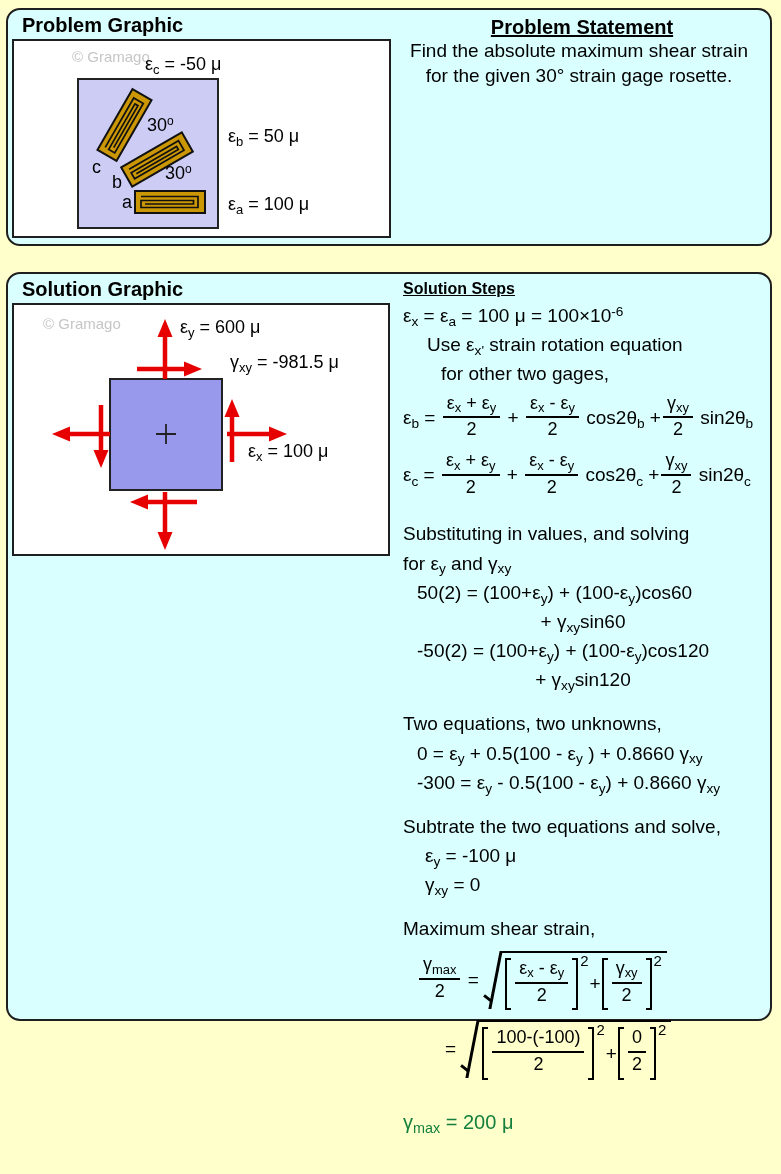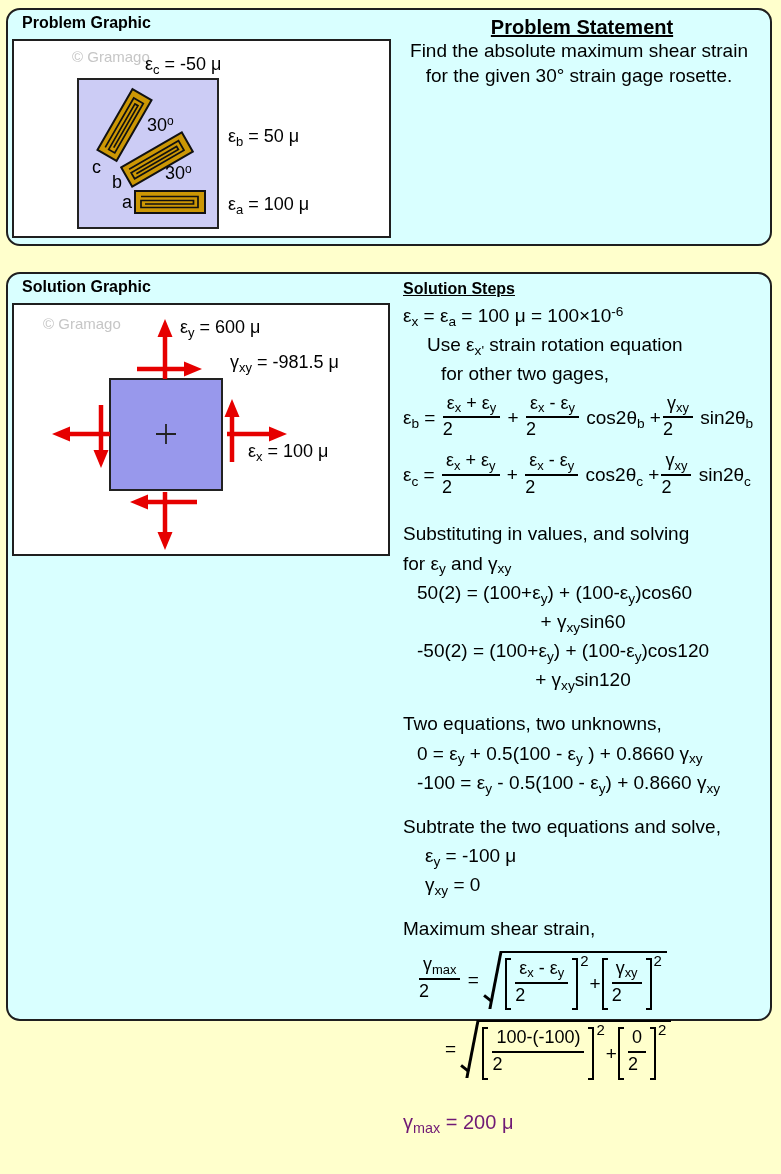--- a/index.html
+++ b/index.html
@@ -1,41 +1,41 @@
 <!DOCTYPE html>
 <html><head>
 <meta charset="utf-8">
 <style>
   * { box-sizing: border-box; margin: 0; padding: 0; }
   body { font-family: "Liberation Sans", sans-serif; }
   .page { position: relative; width: 781px; height: 1174px; background: #ffffcc; overflow: hidden; }
   .panel { position: absolute; left: 6px; width: 766px; background: #d9ffff; border: 2px solid #1f1f1f; border-radius: 14px; }
   .panel-top { top: 8px; height: 238px; }
   .panel-bottom { top: 272px; height: 749px; }
-  .panel-title { position: absolute; left: 14px; top: 4px; font-size: 16px; font-weight: bold; color: #000; }
+  .panel-title { position: absolute; left: 14px; top: 4px; font-size: 20px; font-weight: bold; color: #000; }
   .underline { text-decoration: underline; }
   .gbox { position: absolute; left: 4px; background: #ffffff; border: 2px solid #1f1f1f; }
   .gbox-problem { top: 29px; width: 379px; height: 199px; }
   .gbox-solution { top: 29px; width: 378px; height: 253px; }
   .statement { position: absolute; left: 393px; top: 6px; width: 362px; text-align: center; }
   .statement h2 { font-size: 20px; font-weight: bold; }
   .statement p { font-size: 19px; line-height: 1.3; color: #000; width: 356px; }
   .steps { position: absolute; left: 395px; top: 6px; width: 368px; }
   .steps h2 { font-size: 16px; font-weight: bold; }
   .sline { margin-top: 6px; font-size: 19px; color: #000; white-space: nowrap; line-height: 1.22; }
   .para { margin-top: 21px; }
   .eqf { margin-top: 9px; }
   .sqline { margin-top: 10px; }
   .aright { text-align: center; padding-right: 8px; }
   .ind1 { padding-left: 14px; } .ind2 { padding-left: 24px; } .ind3 { padding-left: 38px; }
   .ind4 { padding-left: 22px; } .ind5 { padding-left: 42px; }
-  .result { margin-top: 30px; color: #701a75; font-size: 20px; }
+  .result { margin-top: 30px; color: #15803d; font-size: 20px; }
   .sub { font-size: 0.72em; position: relative; top: 0.28em; }
   .sup { font-size: 0.72em; position: relative; top: -0.45em; }
-  .frac { display: inline-block; vertical-align: middle; margin: 0 2px; position: relative; top: -2px; font-size: 18px; }
+  .frac { display: inline-block; vertical-align: middle; text-align: center; margin: 0 2px; position: relative; top: -2px; font-size: 18px; }
   .frac .num { display: block; padding: 0 4px 2px; border-bottom: 2px solid #000; }
   .frac .den { display: block; padding-top: 1px; }
   .sqrt { display: inline-flex; align-items: center; vertical-align: middle; margin-left: 2px; }
   .radical { width: 15px; align-self: stretch; position: relative; }
   .radical::after { content: ""; position: absolute; top: 0; bottom: 2px; right: 4px; width: 3px; background: #000; transform: skewX(-11deg); }
   .radical::before { content: ""; position: absolute; left: -3px; bottom: 10px; width: 10px; height: 3px; background: #000; transform: rotate(38deg); }
   .radicand { border-top: 2.5px solid #000; display: inline-flex; align-items: center; padding: 5px 4px 0 3px; }
   .brk { display: inline-flex; align-items: center; margin: 0 1px; }
   .brk-c { display: inline-flex; align-items: center; padding: 2px 2px; }
   .br { align-self: stretch; width: 6px; }
@@ -168,21 +168,21 @@
           <div class="sline eqf"><span>ε</span><span class="sub">b</span><span> = </span><span class="frac"><span class="num"><span>ε</span><span class="sub">x</span><span> + </span><span>ε</span><span class="sub">y</span></span><span class="den"><span>2</span></span></span><span> + </span><span class="frac"><span class="num"><span>ε</span><span class="sub">x</span><span> - </span><span>ε</span><span class="sub">y</span></span><span class="den"><span>2</span></span></span><span> cos2θ</span><span class="sub">b</span><span> +</span><span class="frac"><span class="num"><span>γ</span><span class="sub">xy</span></span><span class="den"><span>2</span></span></span><span> sin2θ</span><span class="sub">b</span></div>
           <div class="sline eqf"><span>ε</span><span class="sub">c</span><span> = </span><span class="frac"><span class="num"><span>ε</span><span class="sub">x</span><span> + </span><span>ε</span><span class="sub">y</span></span><span class="den"><span>2</span></span></span><span> + </span><span class="frac"><span class="num"><span>ε</span><span class="sub">x</span><span> - </span><span>ε</span><span class="sub">y</span></span><span class="den"><span>2</span></span></span><span> cos2θ</span><span class="sub">c</span><span> +</span><span class="frac"><span class="num"><span>γ</span><span class="sub">xy</span></span><span class="den"><span>2</span></span></span><span> sin2θ</span><span class="sub">c</span></div>
           <div class="sline para"><span>Substituting in values, and solving</span></div>
           <div class="sline"><span>for </span><span>ε</span><span class="sub">y</span><span> and </span><span>γ</span><span class="sub">xy</span></div>
           <div class="sline ind1"><span>50(2) = (100+</span><span>ε</span><span class="sub">y</span><span>) + (100-</span><span>ε</span><span class="sub">y</span><span>)cos60</span></div>
           <div class="sline aright"><span>+ </span><span>γ</span><span class="sub">xy</span><span>sin60</span></div>
           <div class="sline ind1"><span>-50(2) = (100+</span><span>ε</span><span class="sub">y</span><span>) + (100-</span><span>ε</span><span class="sub">y</span><span>)cos120</span></div>
           <div class="sline aright"><span>+ </span><span>γ</span><span class="sub">xy</span><span>sin120</span></div>
           <div class="sline para"><span>Two equations, two unknowns,</span></div>
           <div class="sline ind1"><span>0 = </span><span>ε</span><span class="sub">y</span><span> + 0.5(100 - </span><span>ε</span><span class="sub">y</span><span> ) + 0.8660 </span><span>γ</span><span class="sub">xy</span></div>
-          <div class="sline ind1"><span>-100 = </span><span>ε</span><span class="sub">y</span><span> - 0.5(100 - </span><span>ε</span><span class="sub">y</span><span>) + 0.8660 </span><span>γ</span><span class="sub">xy</span></div>
+          <div class="sline ind1"><span>-300 = </span><span>ε</span><span class="sub">y</span><span> - 0.5(100 - </span><span>ε</span><span class="sub">y</span><span>) + 0.8660 </span><span>γ</span><span class="sub">xy</span></div>
           <div class="sline para"><span>Subtrate the two equations and solve,</span></div>
           <div class="sline ind4"><span>ε</span><span class="sub">y</span><span> = -100 μ</span></div>
           <div class="sline ind4"><span>γ</span><span class="sub">xy</span><span> = 0</span></div>
           <div class="sline para"><span>Maximum shear strain,</span></div>
           <div class="sline sqline ind1"><span class="frac"><span class="num"><span>γ</span><span class="sub">max</span></span><span class="den"><span>2</span></span></span><span> = </span><span class="sqrt">
               <span class="radical"></span>
               <span class="radicand">
                 <span class="brk">
                   <span class="br br-l"></span>
                   <span class="brk-c">

